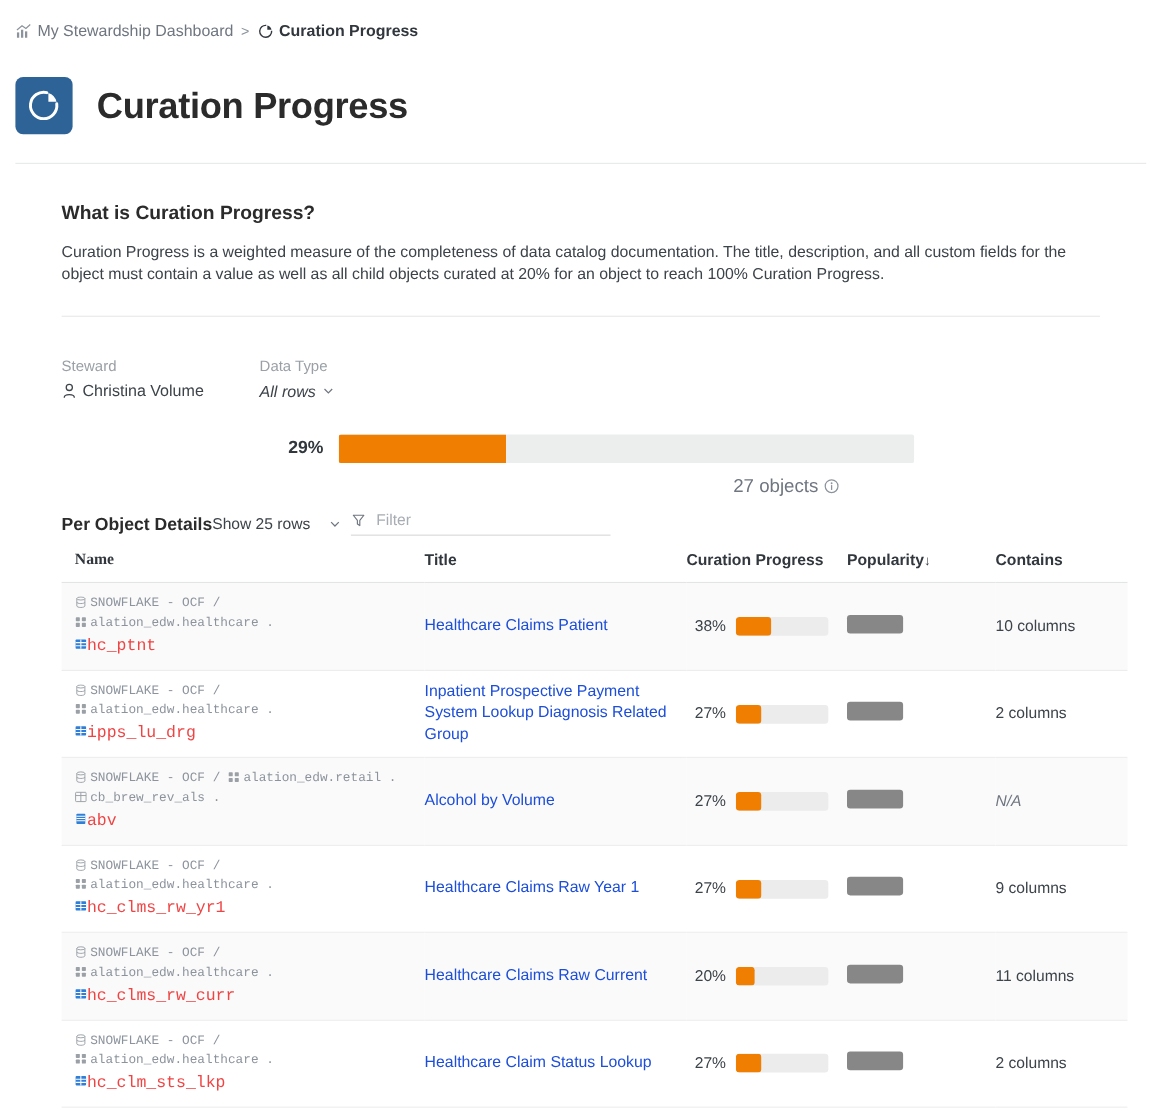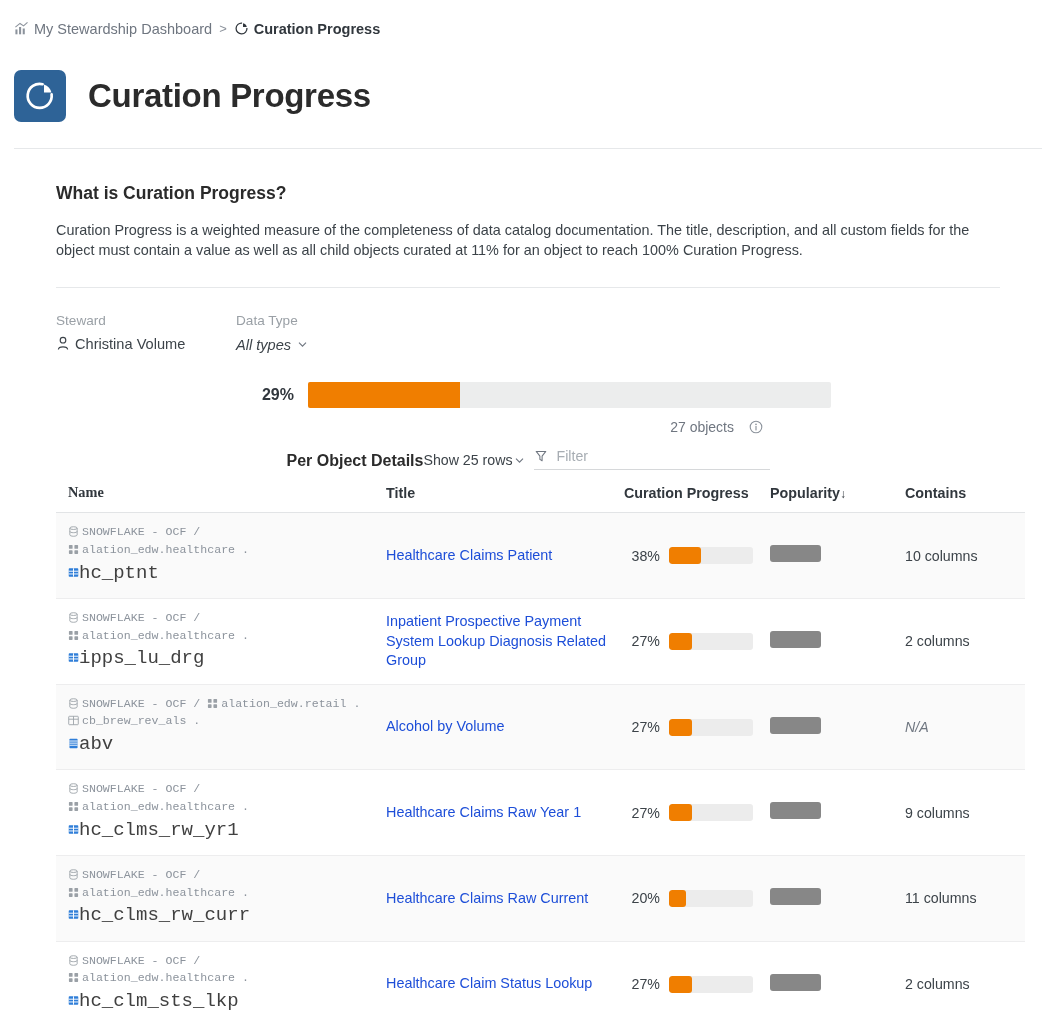--- a/index.html
+++ b/index.html
@@ -51,21 +51,21 @@
     margin: 34px 0 0 0;
   }
   .intro-p {
     font-size: 14.4px; line-height: 1.42; color: #3c4349;
     margin: 16px 0 0 0; max-width: 955px;
   }
   .hr-inner { border-top: 1px solid #e6e8ea; margin: 26px 0 0 0; }
 
   
   .facets { display: flex; margin-top: 25px; }
-  .facet { margin-right: 0; }
+  .facet { margin-right: 0; margin-top: 12px; }
   .facet-1 { width: 180px; }
   .facet-2 { width: 123px; }
   .facet-3 { width: 220px; }
   .facet-label {
     font-size: 13.6px; color: #9aa0a6; margin-bottom: 8px;
   }
   .facet-value {
     font-size: 14.6px; color: #3c4349;
     display: inline-flex; align-items: center; gap: 5px;
   }
@@ -82,35 +82,35 @@
   .summary-pct {
     font-size: 16px; font-weight: bold; color: #31373d;
     width: 56px; text-align: right; padding-right: 14px;
   }
   .summary-track {
     width: 523px; height: 26px; background: #eceded; border-radius: 2px;
     overflow: hidden;
   }
   .summary-fill { height: 100%; background: #f07e00; }
   .objects-line {
-    text-align: center; font-size: 14px; color: #6f7680;
+    text-align: center; font-size: 17px; color: #6f7680;
     margin-top: 11px; padding-right: 237px;
-    display: flex; justify-content: flex-end; align-items: center; gap: 15px;
+    display: flex; justify-content: flex-end; align-items: center; gap: 5px;
   }
 
   
   .table-toolbar {
-    display: flex; align-items: flex-end; justify-content: center;
+    display: flex; align-items: flex-end; justify-content: flex-start;
     margin-top: 12px;
   }
   .table-title { font-size: 16px; font-weight: bold; color: #2b2b2b; }
   .toolbar-right { display: flex; align-items: flex-end; gap: 10px; }
   .show-rows {
     font-size: 14.2px; color: #3c4349;
-    display: inline-flex; align-items: center; gap: 0;
+    display: inline-flex; align-items: center; gap: 16px;
     padding-bottom: 2px;
   }
   .filter-wrap {
     display: flex; align-items: center; gap: 7px;
     border-bottom: 1px solid #d6d8da;
     width: 236px; padding-bottom: 4px;
   }
   .filter-input {
     border: none; outline: none; background: transparent;
     font-family: "Liberation Sans", sans-serif;
@@ -143,21 +143,21 @@
   tr.row-alt td { background: #fafafa; }
 
   .cell-name { padding-left: 12px !important; }
   .path {
     font-family: "Liberation Mono", monospace;
     font-size: 11.6px; color: #8c939c; line-height: 1.52;
   }
   .path .seg { white-space: nowrap; }
   .obj-name {
     font-family: "Liberation Mono", monospace;
-    font-size: 19px; color: #404040; line-height: 1.55;
+    font-size: 15px; color: #ef4444; line-height: 1.55;
   }
   .cell-title { font-size: 14.4px; color: #1d4ed8; line-height: 1.35; }
 
   .prog-cell { }
   .prog-inner { display: flex; align-items: center; gap: 9px; }
   .prog-pct {
     font-size: 14.2px; color: #3c4349; width: 36px; text-align: right;
   }
   .prog-track {
     width: 84px; height: 17px; background: #ececec; border-radius: 3px;
@@ -212,21 +212,21 @@
       </svg>
     </span>
   </div>
   <h1 class="page-title">Curation Progress</h1>
 </div>
 <div class="hr-full"></div>
 
 <div class="content">
 
   <h2 class="section-h">What is Curation Progress?</h2>
-  <p class="intro-p">Curation Progress is a weighted measure of the completeness of data catalog documentation. The title, description, and all custom fields for the object must contain a value as well as all child objects curated at 11% for an object to reach 100% Curation Progress.</p>
+  <p class="intro-p">Curation Progress is a weighted measure of the completeness of data catalog documentation. The title, description, and all custom fields for the object must contain a value as well as all child objects curated at 20% for an object to reach 100% Curation Progress.</p>
 
   <div class="hr-inner"></div>
 
 
   <div class="facets">
 
     <div class="facet facet-1">
       <div class="facet-label">Steward</div>
       <div class="facet-value">
         <span class="ico">
@@ -235,21 +235,21 @@
             <path d="M2.4 13.6 C2.4 9.9 11.6 9.9 11.6 13.6" stroke="#3c4349" stroke-width="1.15" fill="none"></path>
           </svg>
         </span>
         <span>Christina Volume</span>
       </div>
     </div>
 
     <div class="facet facet-2">
       <div class="facet-label">Data Type</div>
       <div class="facet-value italic">
-        <span>All types</span>
+        <span>All rows</span>
         <span class="chev">
           <svg width="9" height="7" viewBox="0 0 9 7">
               <path d="M1 1.6 L4.5 5.2 L8 1.6" stroke="#6f7680" stroke-width="1.1" fill="none"></path>
             </svg>
         </span>
       </div>
     </div>
 
 
   </div>

